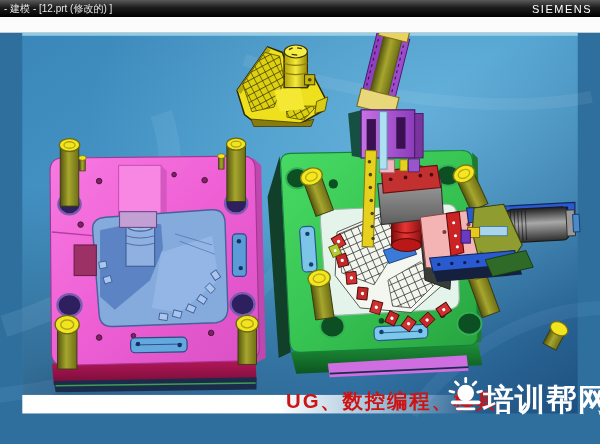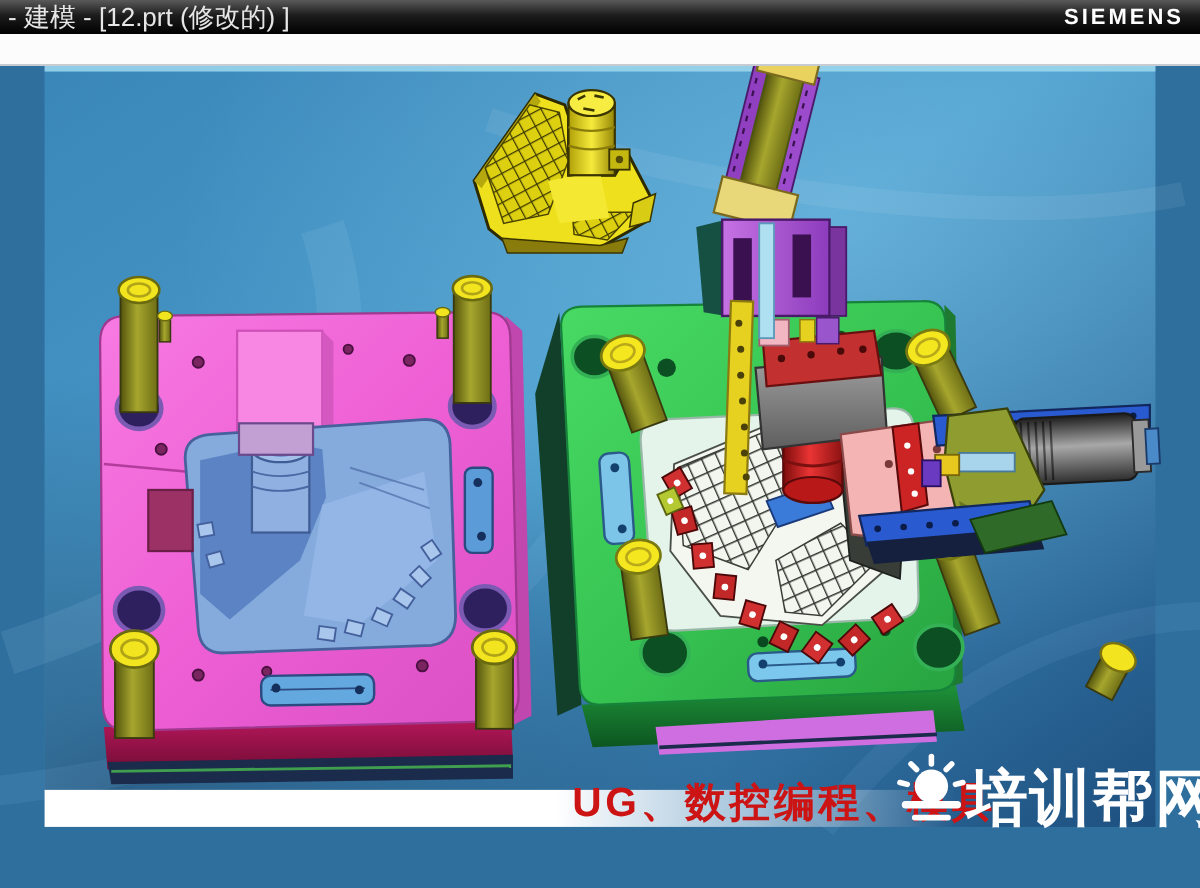--- a/index.html
+++ b/index.html
@@ -6,22 +6,22 @@
   .screen{
     position:relative;width:600px;height:444px;overflow:hidden;
     font-family:"Liberation Sans",sans-serif;background:#2e6f9e;
   }
   .titlebar{
     position:absolute;left:0;top:0;width:600px;height:17px;
     background:linear-gradient(#5a5a5a,#1c1c1c 45%,#000);
     display:flex;align-items:center;justify-content:space-between;
     box-sizing:border-box;padding:0 8px 0 4px;
   }
-  .titlebar .title{color:#e6e6e6;font-size:13px;white-space:nowrap;}
-  .titlebar .brand{color:#fff;font-size:11px;font-weight:bold;letter-spacing:1.5px;}
+  .titlebar .title{color:#e6e6e6;font-size:10px;white-space:nowrap;}
+  .titlebar .brand{color:#fff;font-size:11px;font-weight:normal;letter-spacing:1.5px;}
   .menuband{
     position:absolute;left:0;top:17px;width:600px;height:16px;
     background:#fcfcfc;border-bottom:1px solid #c6ccd2;box-sizing:border-box;
   }
   .viewport{position:absolute;left:0;top:33px;}
   text{font-family:"Liberation Sans",sans-serif;}
 </style>
 </head>
 <body>
 

